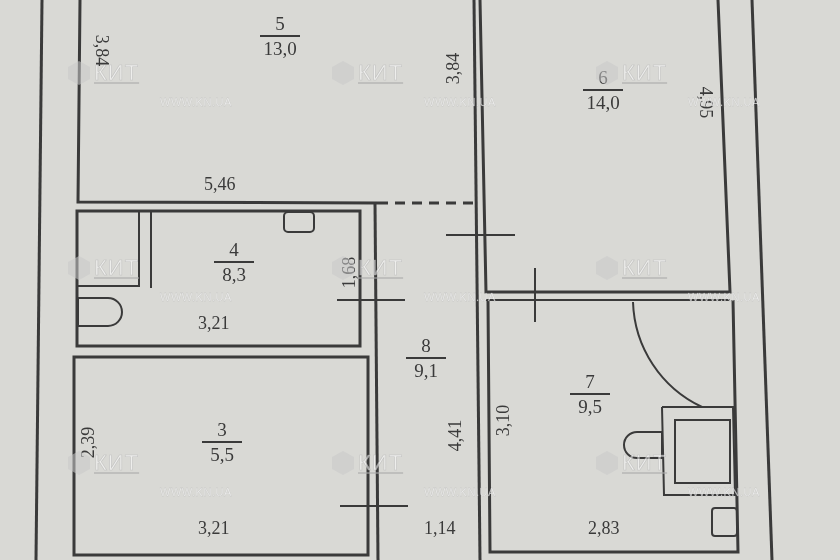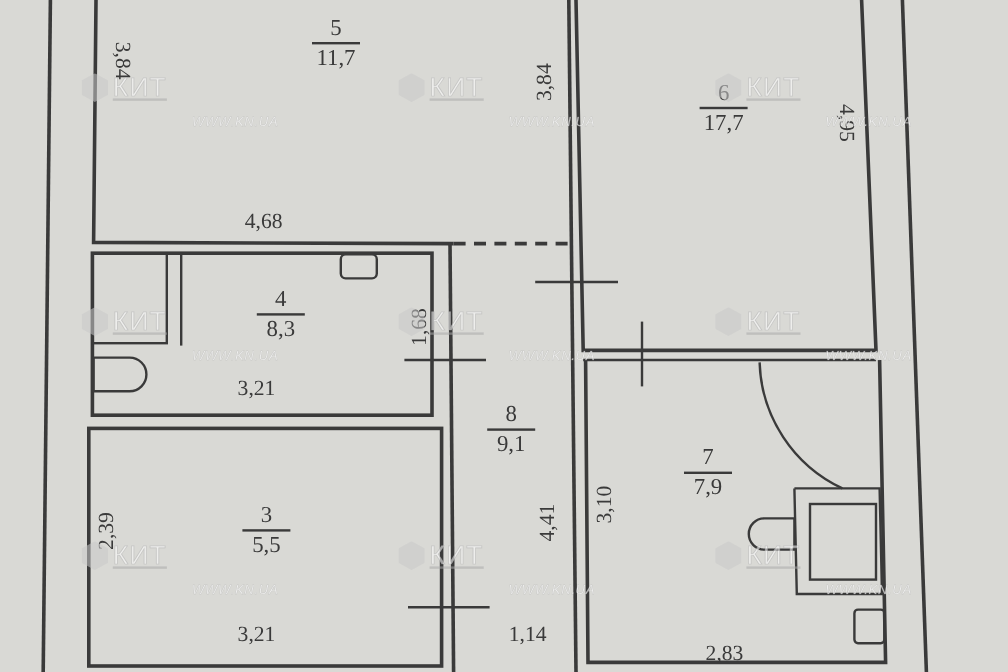--- a/index.html
+++ b/index.html
@@ -10,21 +10,21 @@
   .lbl .num { display:block; }
   .lbl .bar { display:block; height:2px; background:#3a3a3a; margin:1px auto 2px; }
   .dim { position:absolute; font-size:18px; color:#3a3a3a; white-space:nowrap; }
   .rot { transform:rotate(-90deg); transform-origin:center center; }
   .rot90 { transform:rotate(90deg); transform-origin:center center; }
   .wm { position:absolute; color:rgba(255,255,255,0.55); font-family:"Liberation Sans", sans-serif; }
   .wm .logo { font-size:22px; letter-spacing:1px; display:flex; align-items:center; gap:4px;text-decoration:underline;
               -webkit-text-stroke:0.6px rgba(170,170,170,0.55); }
   .wm .hex { width:22px; height:24px; background:rgba(200,200,200,0.55);
              clip-path:polygon(50% 0,100% 25%,100% 75%,50% 100%,0 75%,0 25%); }
-  .wm .url { font-size:11px; letter-spacing:0.5px; color:rgba(255,255,255,0.7);font-style:italic;
+  .wm .url { font-size:11px; letter-spacing:0.5px; color:rgba(255,255,255,0.7);
              -webkit-text-stroke:0.3px rgba(160,160,160,0.5); }
 </style>
 </head>
 <body>
 
 <svg id="plan" viewBox="0 0 840 560" xmlns="http://www.w3.org/2000/svg">
   <g stroke="#3a3a3a" stroke-width="3" fill="none">
 
     <line x1="42" y1="0" x2="36" y2="560"></line>
     <line x1="752" y1="0" x2="772" y2="560"></line>
@@ -56,58 +56,58 @@
     <polyline points="662,407 733,407 735,495 664,495 662,407" stroke-width="2"></polyline>
     <rect x="675" y="420" width="55" height="63" stroke-width="2"></rect>
     <path d="M662,432 L637,432 A12,12 0 0 0 637,458 L662,458 Z" stroke-width="2"></path>
     <rect x="712" y="508" width="25" height="28" rx="3" stroke-width="2"></rect>
   </g>
 </svg>
 
 <div class="lbl" style="left:258px;top:14px;width:44px;">
   <span class="num">5</span>
   <span class="bar" style="width:40px"></span>
-  <span>11,7</span>
+  <span>13,0</span>
 </div>
 <div class="lbl" style="left:578px;top:68px;width:50px;">
   <span class="num">6</span>
   <span class="bar" style="width:40px"></span>
-  <span>17,7</span>
+  <span>14,0</span>
 </div>
 <div class="lbl" style="left:212px;top:240px;width:44px;">
   <span class="num">4</span>
   <span class="bar" style="width:40px"></span>
   <span>8,3</span>
 </div>
 <div class="lbl" style="left:404px;top:336px;width:44px;">
   <span class="num">8</span>
   <span class="bar" style="width:40px"></span>
   <span>9,1</span>
 </div>
 <div class="lbl" style="left:568px;top:372px;width:44px;">
   <span class="num">7</span>
   <span class="bar" style="width:40px"></span>
-  <span>7,9</span>
+  <span>9,5</span>
 </div>
 <div class="lbl" style="left:200px;top:420px;width:44px;">
   <span class="num">3</span>
   <span class="bar" style="width:40px"></span>
   <span>5,5</span>
 </div>
 
 <div class="dim rot90" style="left:86px;top:40px;">3,84</div>
-<div class="dim" style="left:204px;top:174px;">4,68</div>
+<div class="dim" style="left:204px;top:174px;">5,46</div>
 <div class="dim rot" style="left:438px;top:58px;">3,84</div>
 <div class="dim rot90" style="left:690px;top:92px;">4,95</div>
 <div class="dim rot" style="left:334px;top:262px;">1,68</div>
 <div class="dim" style="left:198px;top:313px;">3,21</div>
 <div class="dim rot" style="left:440px;top:425px;">4,41</div>
 <div class="dim" style="left:424px;top:518px;">1,14</div>
 <div class="dim rot" style="left:488px;top:410px;">3,10</div>
-<div class="dim" style="left:588px;top:534px;">2,83</div>
+<div class="dim" style="left:588px;top:518px;">2,83</div>
 <div class="dim rot" style="left:73px;top:432px;">2,39</div>
 <div class="dim" style="left:198px;top:518px;">3,21</div>
 
 <div class="wm" style="left:68px;top:60px;">
   <div class="logo">
       <span class="hex"></span>
       <span>КИТ</span>
     </div>
   <div class="url" style="margin:10px 0 0 92px;">WWW.KN.UA</div>
 </div>

